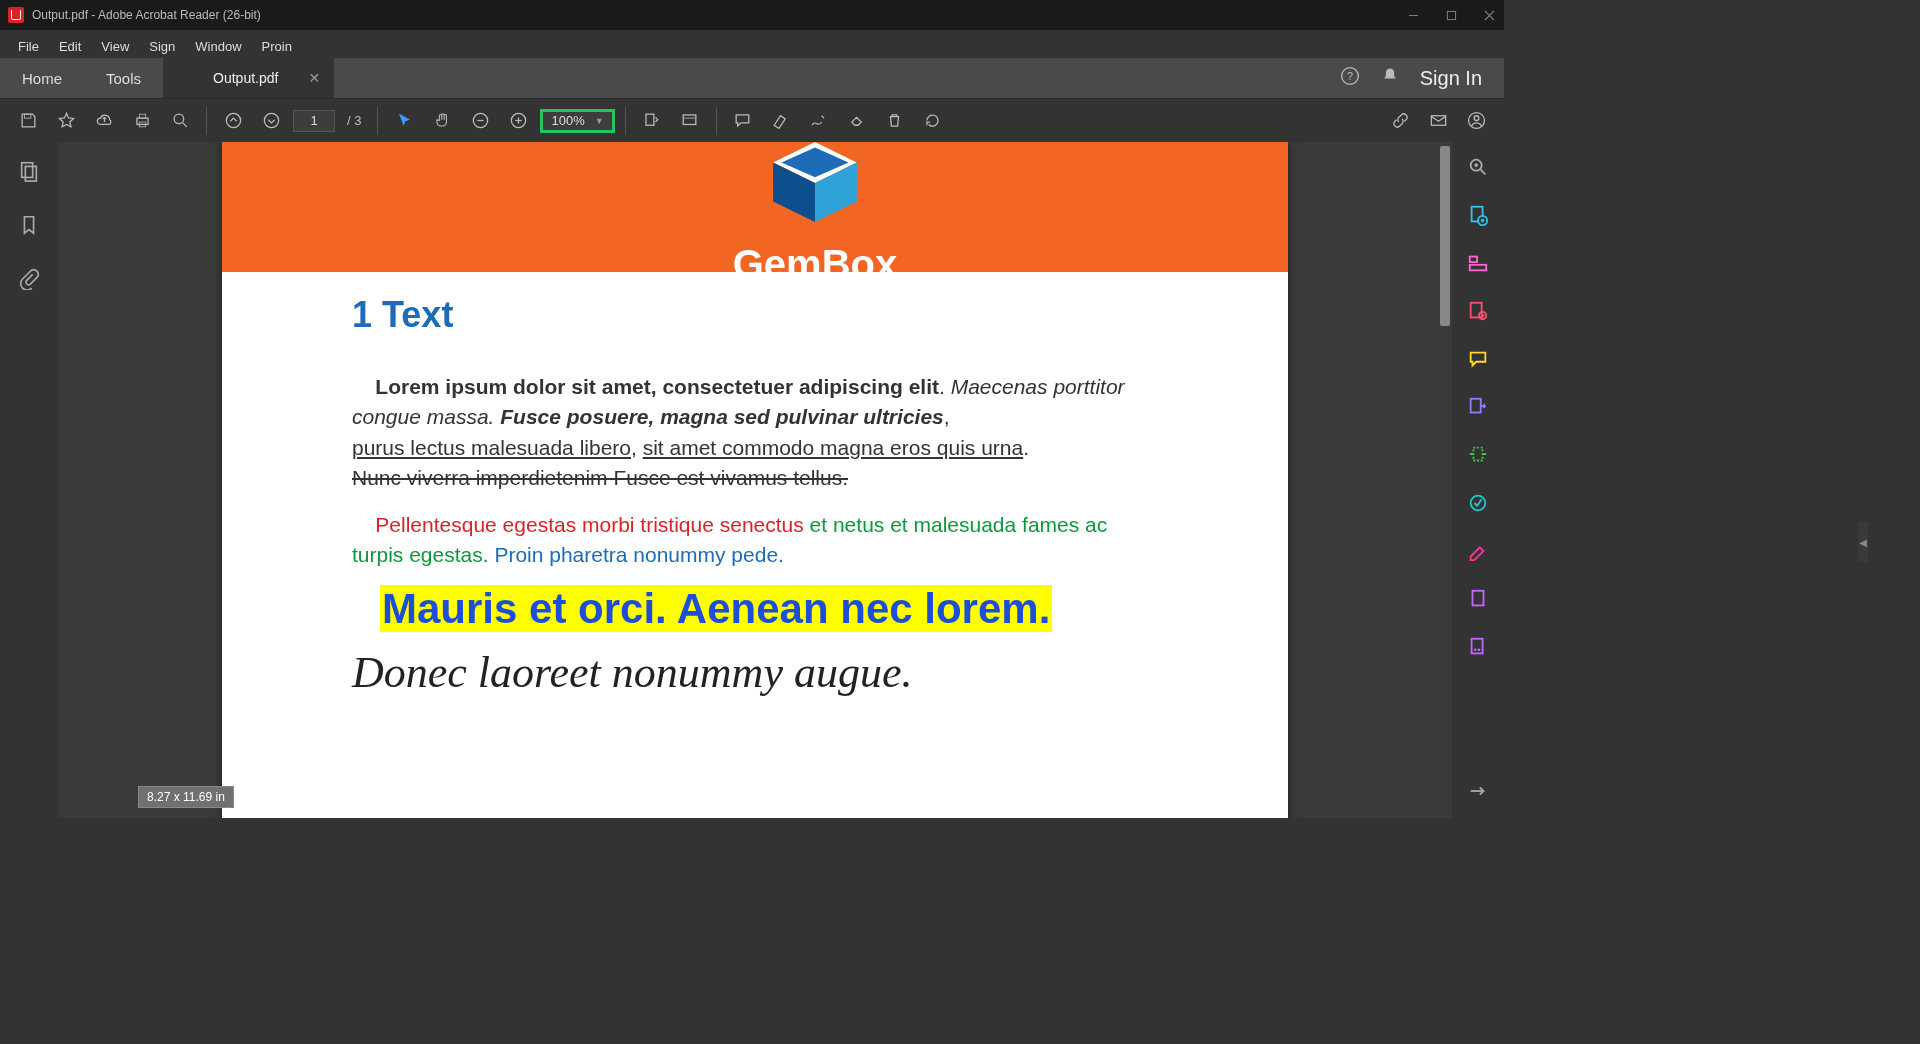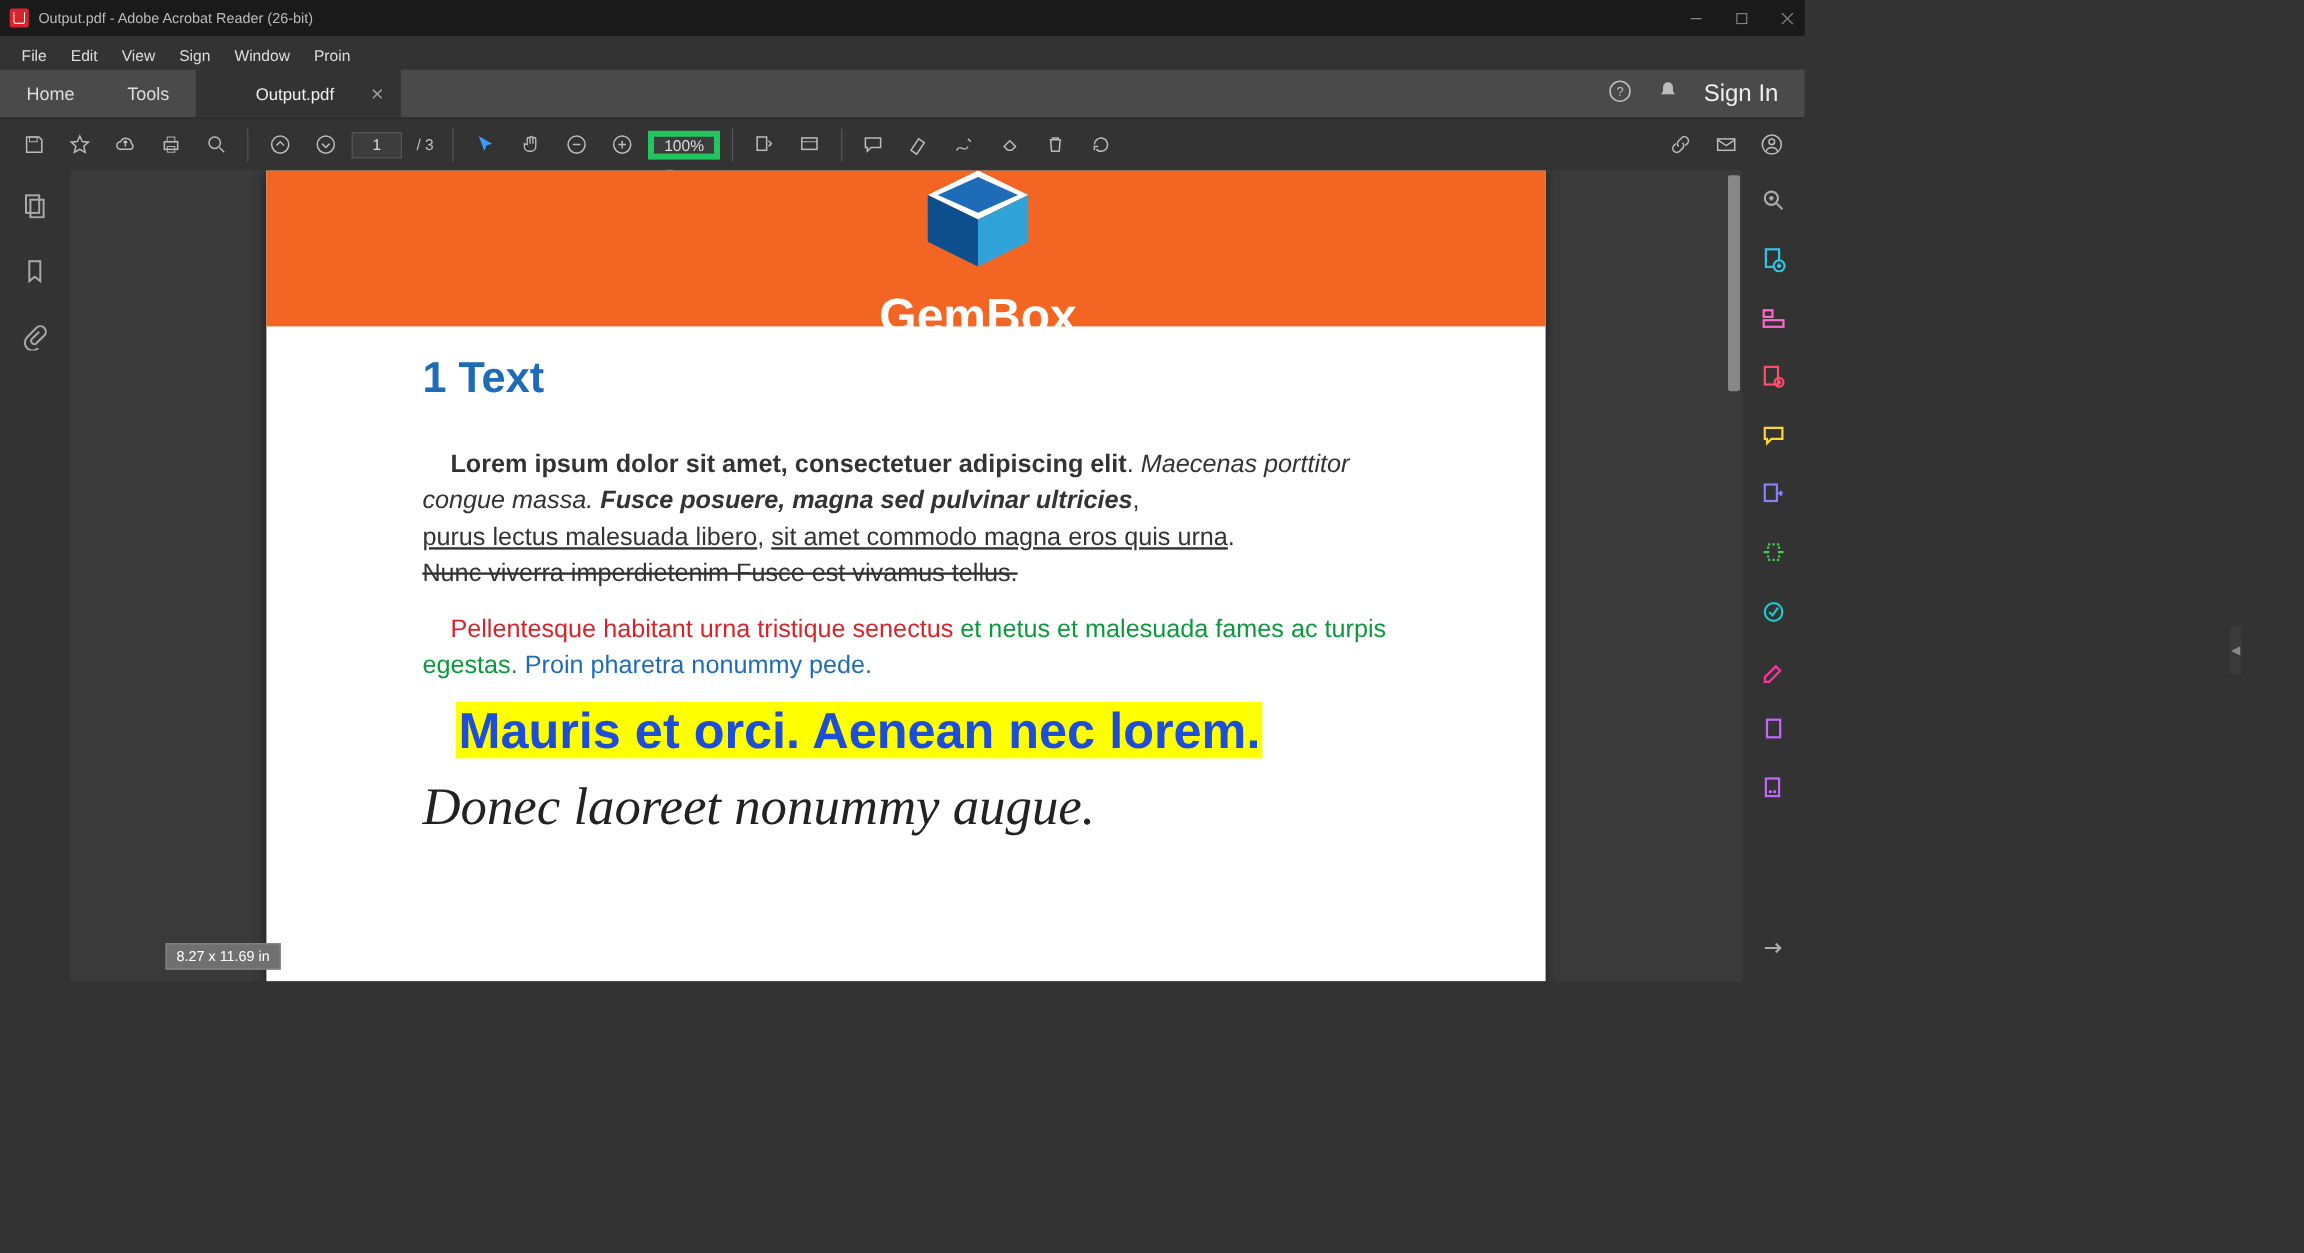--- a/index.html
+++ b/index.html
@@ -26,21 +26,21 @@
 .tabbar .ra-icon { color:#bbb; cursor:pointer; }
 .tabbar .signin { color:#eee; font-size:20px; cursor:pointer; }
 
 
 .toolbar { height:44px; background:#333333; display:flex; align-items:center; padding:0 12px; gap:6px; border-top:1px solid #2a2a2a; }
 .tb-btn { width:32px; height:32px; display:flex; align-items:center; justify-content:center; color:#bbb; cursor:pointer; }
 .tb-btn svg { width:19px; height:19px; }
 .tb-sep { width:1px; height:28px; background:#555; margin:0 4px; }
 .page-input { width:42px; height:22px; background:#3d3d3d; border:1px solid #555; color:#ddd; text-align:center; font-size:13px; }
 .page-total { color:#bbb; font-size:13px; padding:0 6px; }
-.zoom-box { display:flex; background:#3d3d3d; border:5px solid #22c55e; height:24px; padding:0 8px; gap:10px;flex-direction:column; }
+.zoom-box { display:flex; align-items:center; background:#3d3d3d; border:3px solid #22c55e; height:24px; padding:0 8px; gap:10px; }
 .zoom-box span { font-size:13px; color:#ddd; }
 .zoom-box .caret { font-size:9px; color:#999; }
 .toolbar .right-tools { margin-left:auto; display:flex; align-items:center; gap:6px; }
 
 
 .main { display:flex; height:676px; background:#3a3a3a; }
 .left-rail { width:58px; background:#333333; display:flex; flex-direction:column; align-items:center; padding-top:18px; gap:28px; position:relative; }
 .left-rail .rail-icon { color:#aaa; cursor:pointer; }
 .left-rail svg { width:22px; height:22px; }
 .left-collapse { position:absolute; left:58px; top:50%; width:10px; height:40px; background:#3a3a3a; display:flex; align-items:center; justify-content:center; color:#888; font-size:10px; cursor:pointer; }
@@ -312,21 +312,21 @@
           </svg>
         </div>
         <div class="gembox-text">GemBox</div>
       </div>
       <div class="page-content">
         <div class="h1">1  Text</div>
         <p class="para1">
           &nbsp;&nbsp;&nbsp;&nbsp;<span class="bold">Lorem ipsum dolor sit amet, consectetuer adipiscing elit</span><span>. </span><span class="italic">Maecenas porttitor congue massa. </span><span class="bolditalic">Fusce posuere, magna sed pulvinar ultricies</span><span>, </span><br><span class="under">purus lectus malesuada libero</span><span>, </span><span class="under">sit amet commodo magna eros quis urna</span><span>. </span><br><span class="strike">Nunc viverra imperdietenim Fusce est vivamus tellus.</span>
         </p>
         <p class="para2">
-          &nbsp;&nbsp;&nbsp;&nbsp;<span class="red">Pellentesque habitant urna tristique senectus </span><span class="green">et netus et malesuada fames ac turpis egestas. </span><span class="blue">Proin pharetra nonummy pede.</span>
+          &nbsp;&nbsp;&nbsp;&nbsp;<span class="red">Pellentesque egestas morbi tristique senectus </span><span class="green">et netus et malesuada fames ac turpis egestas. </span><span class="blue">Proin pharetra nonummy pede.</span>
         </p>
         <div class="hl-wrap"><span class="highlight-line">Mauris et orci. Aenean nec lorem.</span></div>
         <div class="script-line">Donec laoreet nonummy augue.</div>
       </div>
     </div>
     <div class="scrollbar-v"></div>
     <div class="page-dim">8.27 x 11.69 in</div>
   </div>
 
   <div class="left-collapse flip">◀</div>

